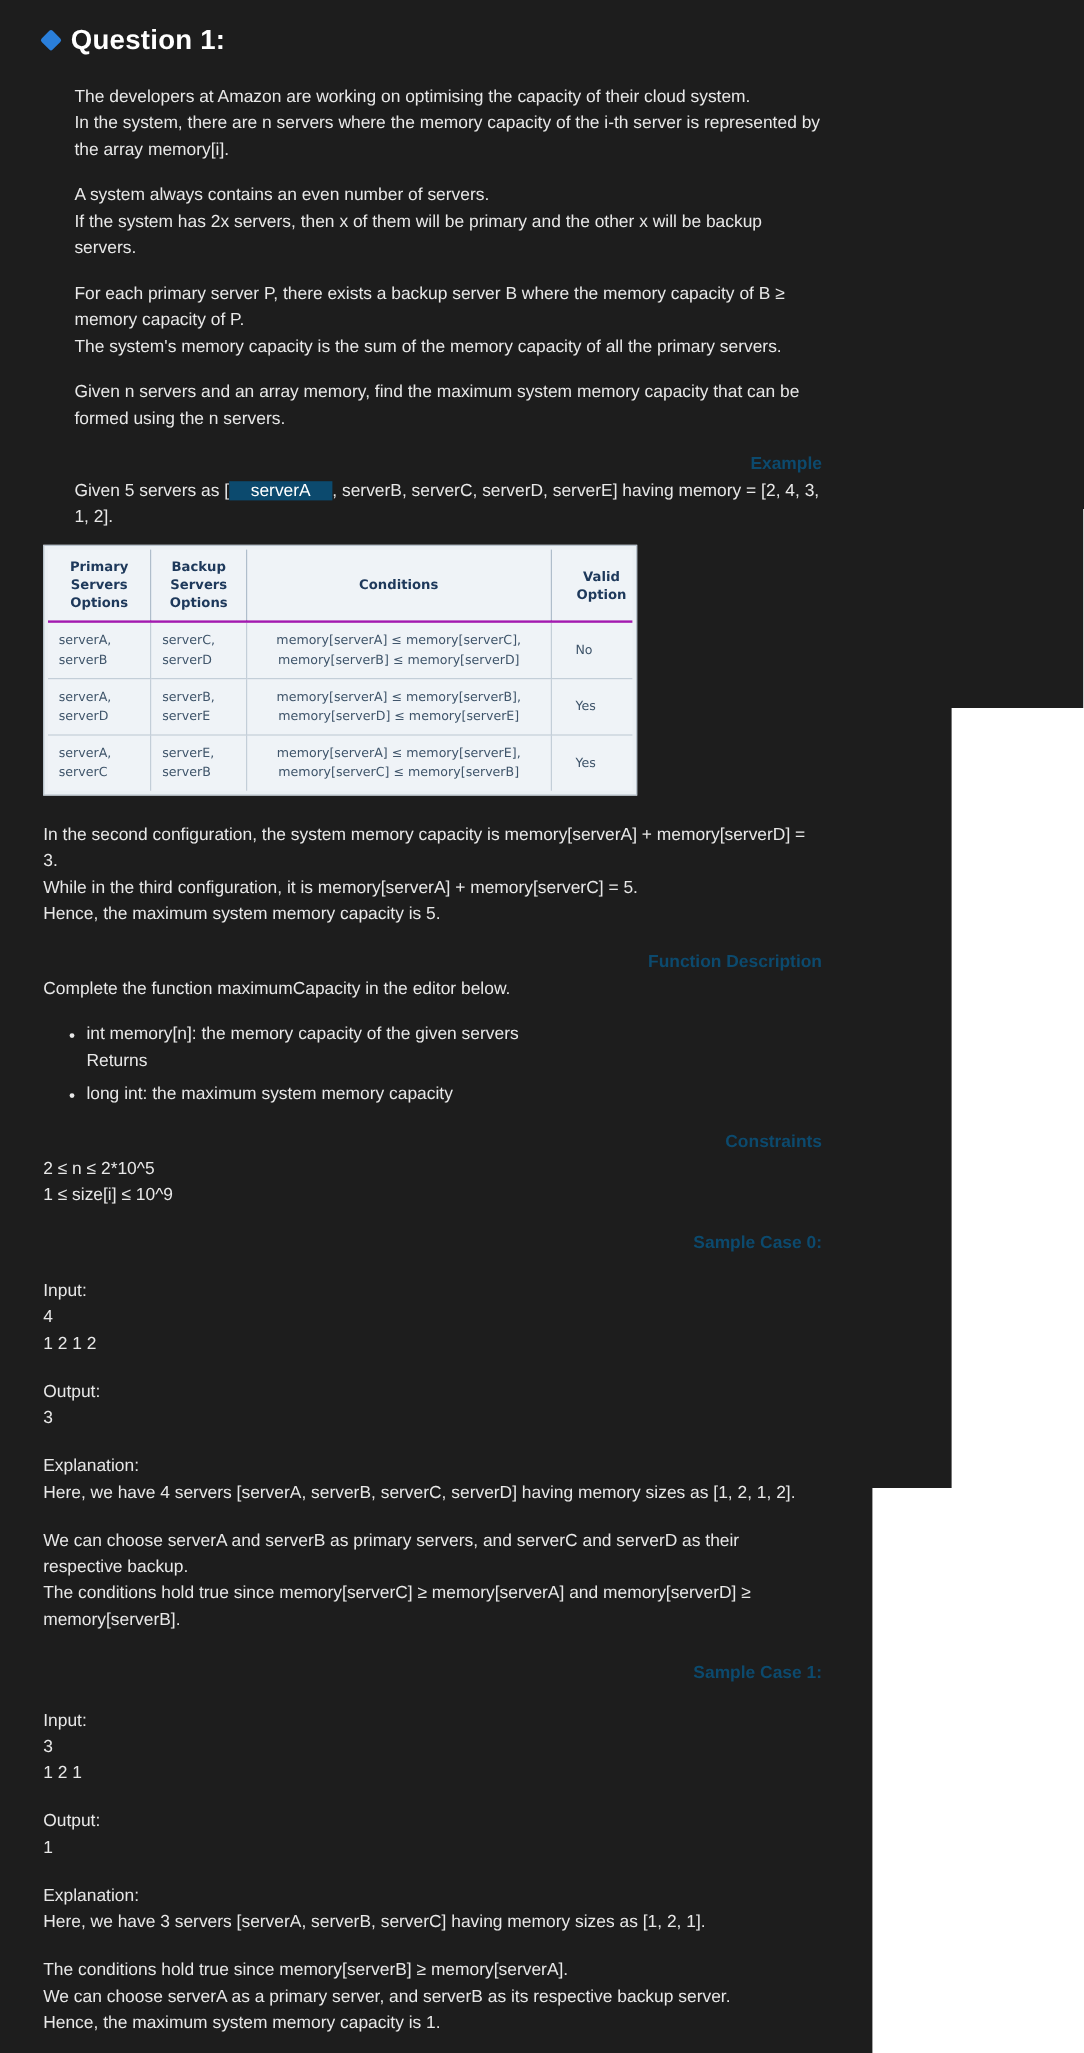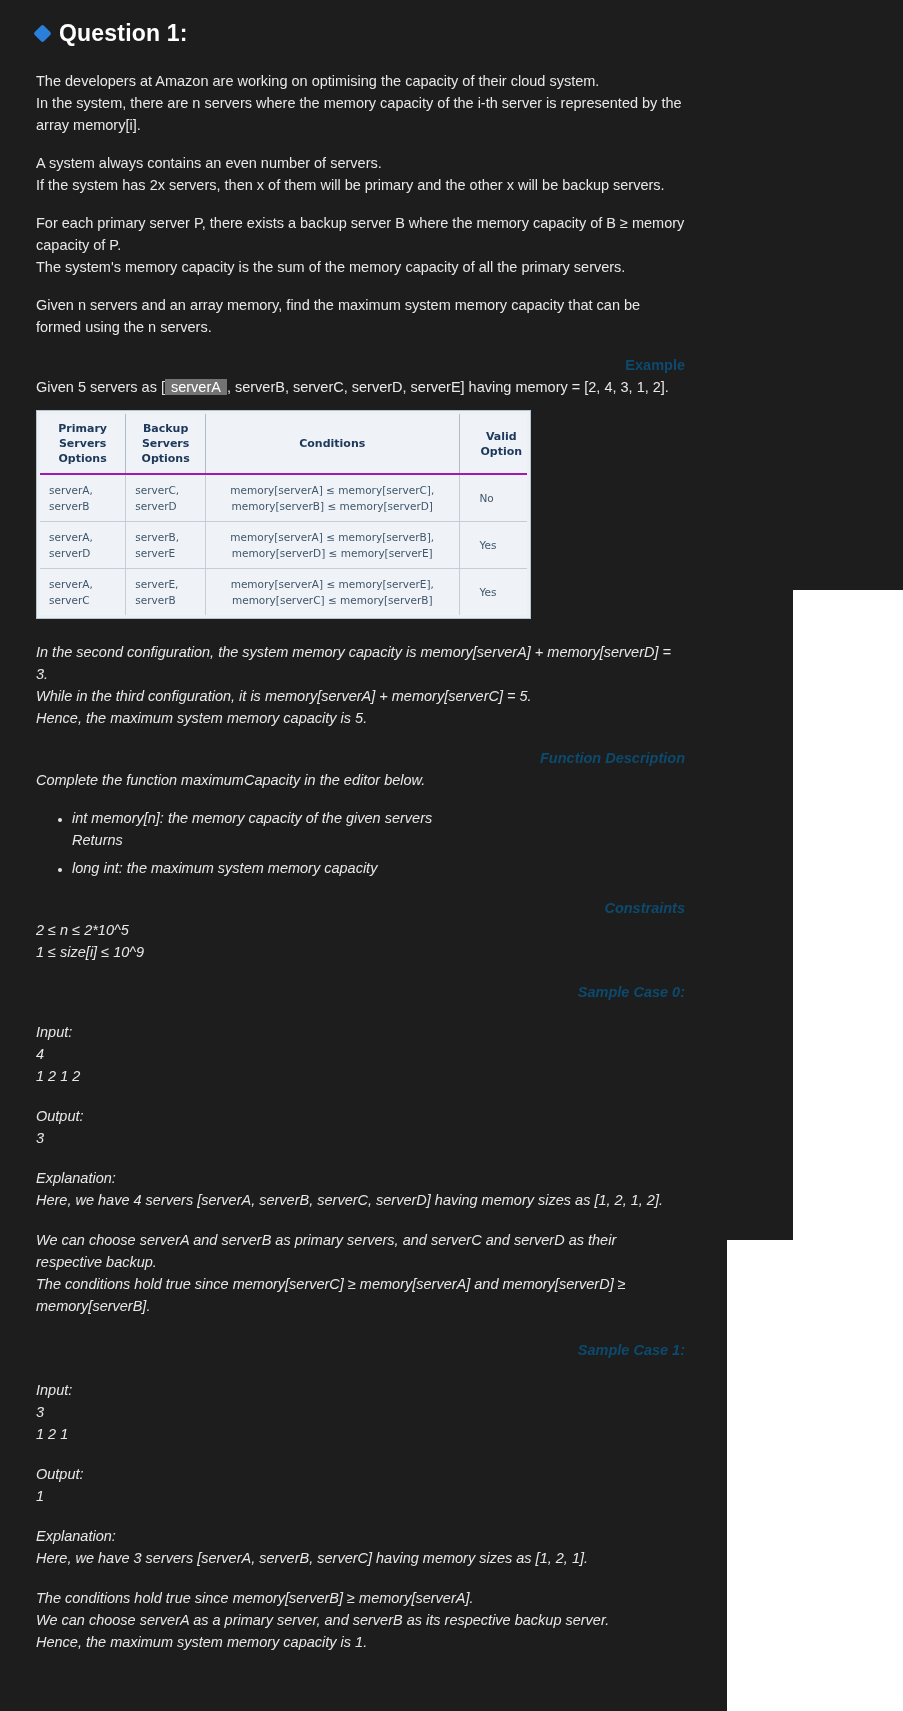--- a/index.html
+++ b/index.html
@@ -47,29 +47,29 @@
     flex: none;
   }
   .title-text {
     font-size: 23px;
     font-weight: bold;
     color: #ffffff;
     letter-spacing: .2px;
   }
 
   
-  .para { margin-top: 16px; }
+  .para { margin-top: 16px; margin-left: 26px; }
   .para .line { display: block; }
   .hdr { font-weight: bold; color: #0c4a6e; margin-top: 18px; display:block;text-align:right; }
   .sub { display:block; }
 
   .sel {
-    background: #737373;
+    background: #0c4a6e;
     color: #ffffff;
-    padding: 0 6px;
+    padding: 0 18px;
   }
 
   
   .table-shot {
     margin-top: 12px;
     width: 495px;
     background: #e9eef2;
     border: 1px solid #b9c3cc;
     padding: 3px;
     filter: contrast(1.02);
@@ -112,21 +112,21 @@
     margin: 16px 0 0 22px;
     padding-left: 14px;
   }
   ul.params li {
     margin-top: 6px;
     line-height: 22px;
   }
   ul.params li::marker { font-size: 12px; }
   .returns-line { display: block; }
 
-  .blk { margin-top: 18px; font-style: italic; }
+  .blk { margin-top: 18px; }
   .blk .line { display: block; }
 </style>
 </head>
 <body>
 
 <div id="page">
 
   <div class="dark-band" id="band-full"></div>
   <div class="dark-band" id="band-mid"></div>
   <div class="dark-band" id="band-low"></div>

